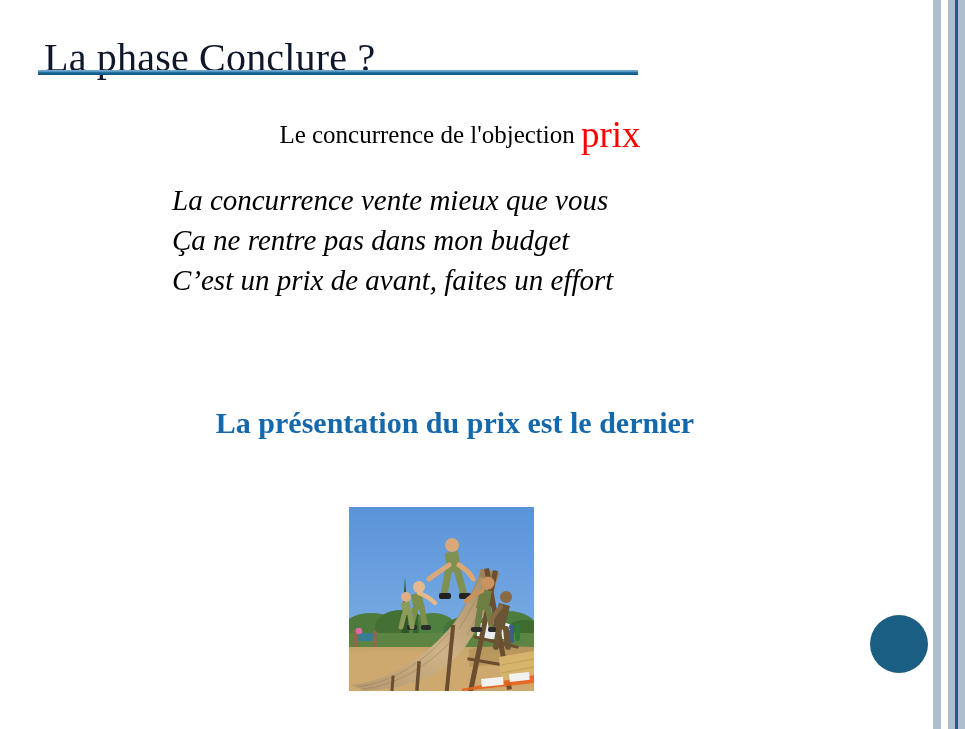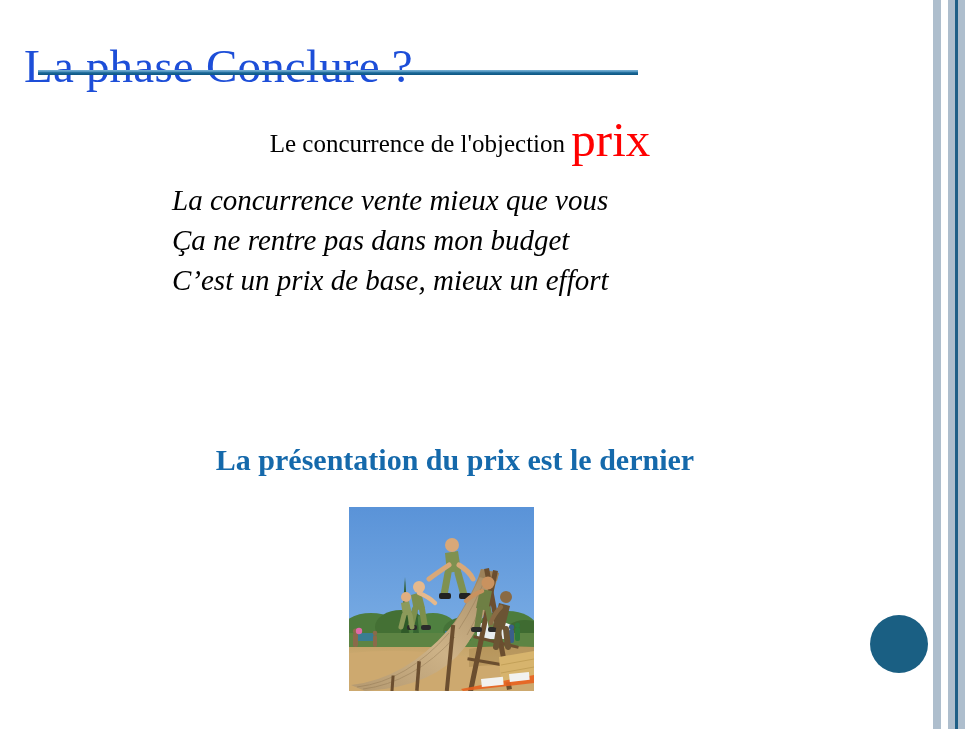--- a/index.html
+++ b/index.html
@@ -14,26 +14,26 @@
     position: relative;
     width: 965px;
     height: 729px;
     background: #ffffff;
     overflow: hidden;
   }
 
   
   #slide-title {
     position: absolute;
-    left: 24px;
+    left: 44px;
     top: 8px;
     width: 640px;
-    font-size: 47px;
+    font-size: 40px;
     line-height: 1.15;
-    color: #1d4ed8;
+    color: #0f172a;
     font-weight: normal;
     letter-spacing: 0.2px;
     white-space: nowrap;
   }
   #title-rule {
     position: absolute;
     left: 38px;
     top: 70px;
     width: 600px;
     height: 5px;
@@ -48,21 +48,21 @@
     left: 0px;
     top: 118px;
     width: 920px;
     text-align: center;
     font-size: 25px;
     color: #000000;
     white-space: nowrap;
   }
   #subtitle-line .kw {
     color: #ff0000;
-    font-size: 49px;
+    font-size: 37px;
     line-height: 0.9;
     vertical-align: -4px;
   }
 
   
   #objections {
     position: absolute;
     left: 172px;
     top: 180px;
     width: 640px;
@@ -80,21 +80,21 @@
     position: absolute;
     left: 90px;
     top: 403px;
     width: 730px;
     text-align: center;
     font-weight: bold;
     font-size: 30px;
     line-height: 40px;
     color: #1569ab;
   }
-  #statement .st-line { white-space: nowrap; margin-top: 37px; }
+  #statement .st-line { white-space: nowrap; }
 
   
   #photo {
     position: absolute;
     left: 349px;
     top: 507px;
     width: 185px;
     height: 184px;
     overflow: hidden;
     background: #6ca4e0;
@@ -135,21 +135,21 @@
 
   <div id="title-rule"></div>
 
   <div id="subtitle-line">
     <span>Le concurrence de l'objection </span><span class="kw">prix</span>
   </div>
 
   <div id="objections">
     <div class="obj-line">La concurrence vente mieux que vous</div>
     <div class="obj-line">Ça ne rentre pas dans mon budget</div>
-    <div class="obj-line">C’est un prix de base, mieux un effort</div>
+    <div class="obj-line">C’est un prix de avant, faites un effort</div>
   </div>
 
   <div id="statement">
     <div class="st-line">La présentation du prix est le dernier</div>
   </div>
 
   <div id="photo">
     <svg width="185" height="184" viewBox="0 0 185 184" xmlns="http://www.w3.org/2000/svg">
       <defs>
         <linearGradient id="skyg" x1="0" y1="0" x2="0" y2="1">

